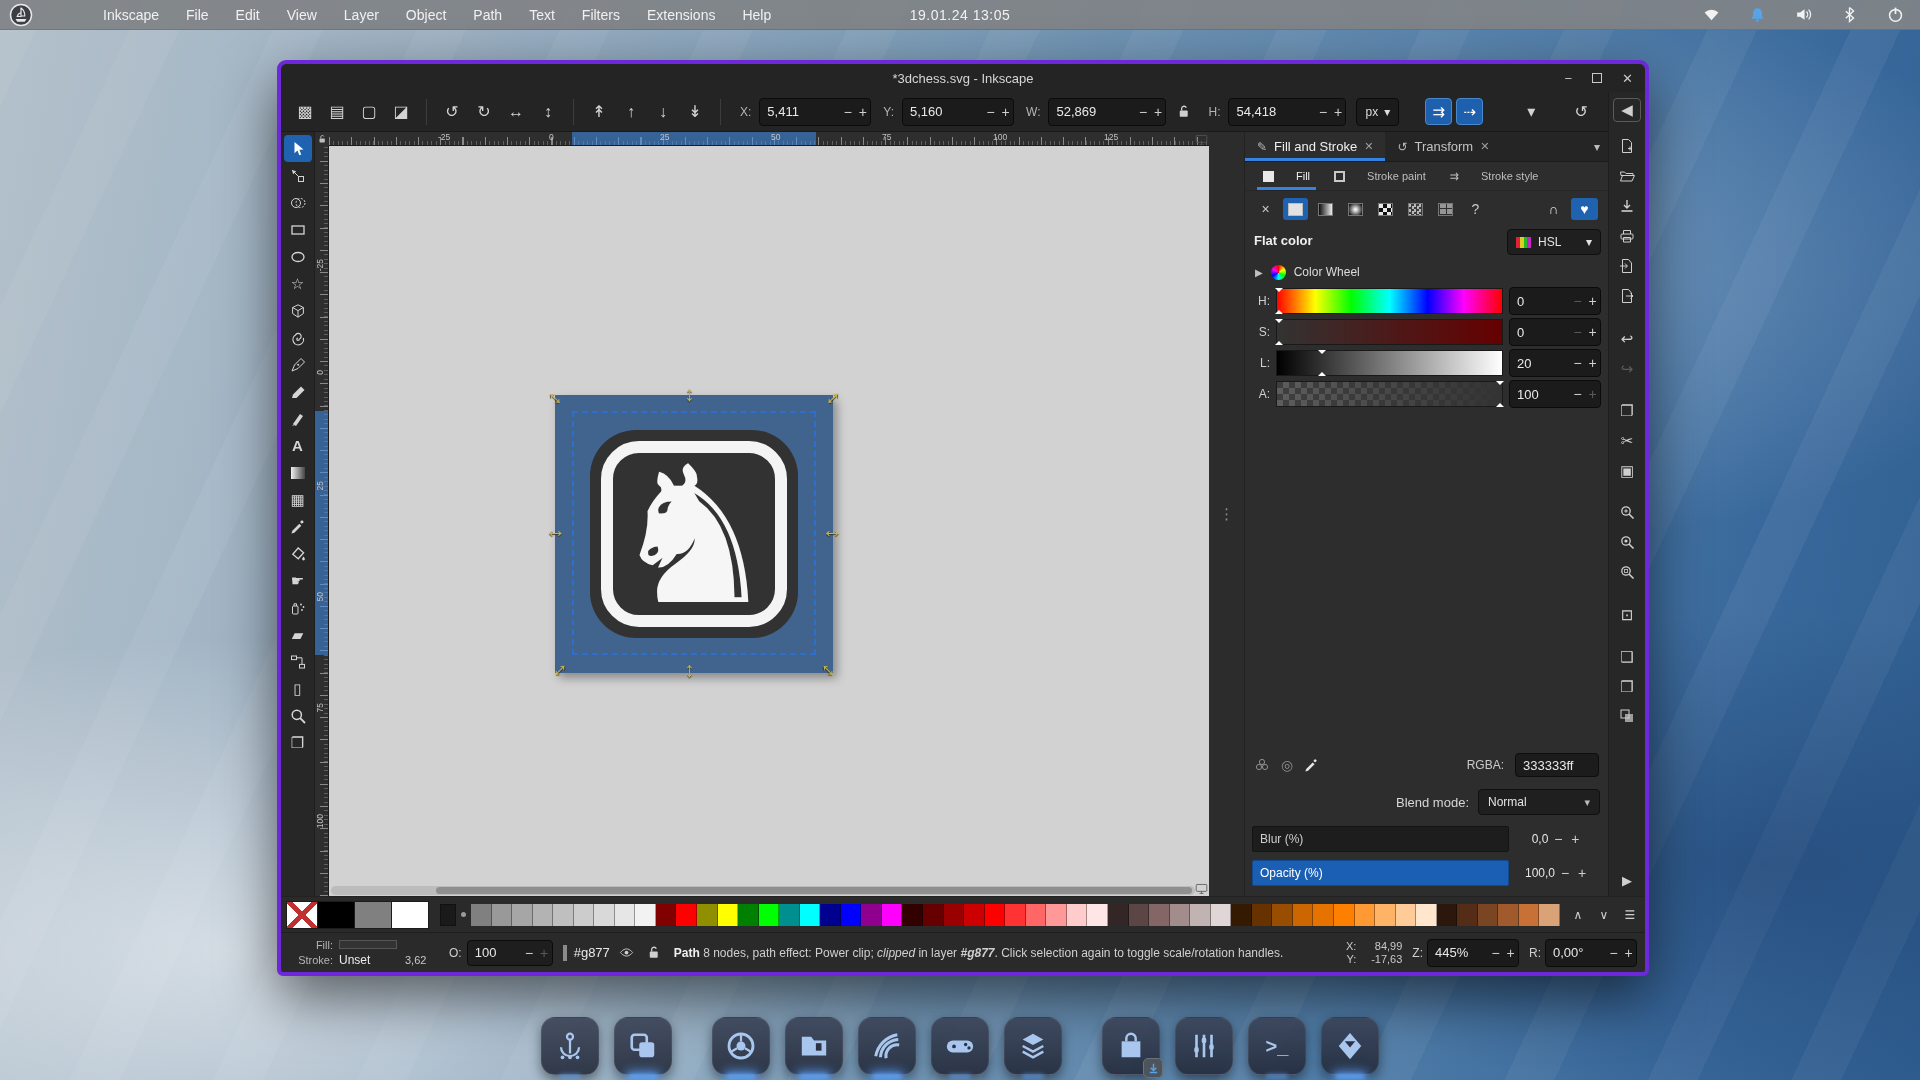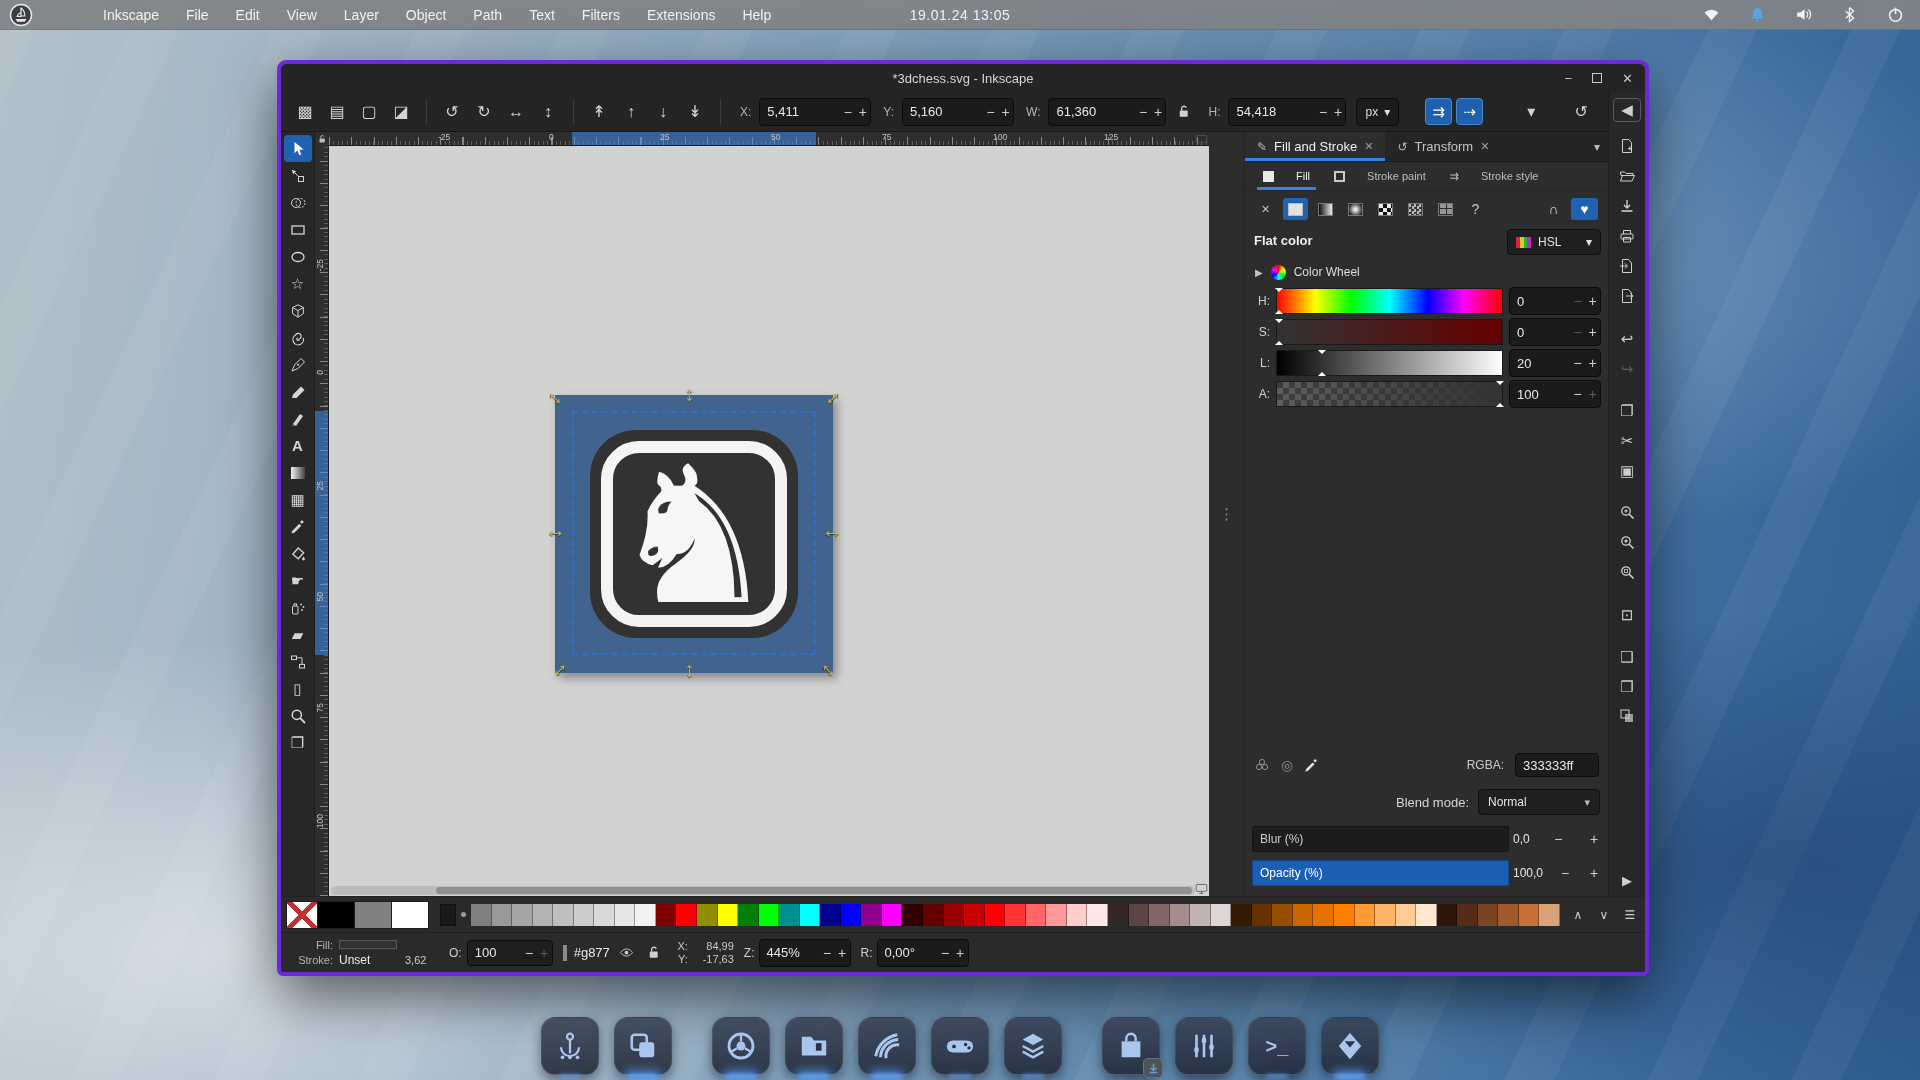--- a/index.html
+++ b/index.html
@@ -150,21 +150,21 @@
     font-size:13px;display:flex;align-items:center;padding:0 7px}
   .blendrow{position:absolute;left:0;top:656px;width:100%;height:28px;display:flex;align-items:center;justify-content:flex-end;gap:9px;padding:0 8px}
   .blendlabel{font-size:13px;color:#d6d6d6}
   .blenddd{width:122px;height:26px;background:#1f1f1f;border:1px solid #101010;border-radius:4px;display:flex;
     align-items:center;padding:0 9px;font-size:12px;color:#e3e3e3}
   .blenddd .cv{margin-left:auto;color:#bbb;font-size:11px}
   .barrow{position:absolute;left:0;width:100%;height:26px;display:flex;align-items:center;gap:4px;padding:0 7px}
   .bartrack{flex:1;height:26px;background:#1d1d1d;border:1px solid #141414;border-radius:2px;display:flex;
     align-items:center;padding:0 7px;font-size:12px;color:#cdcdcd}
   .bartrack.blue{background:#1a5fb4;color:#fff;border-color:#124a8f}
-  .barval{display:flex;align-items:center;gap:3px;width:88px;font-size:12px;color:#e5e5e5;justify-content:space-between}
+  .barval{display:flex;align-items:center;gap:3px;width:88px;font-size:12px;color:#e5e5e5;justify-content:center}
   .barval .m,.barval .p{width:14px;text-align:center;font-size:14px;color:#d0d0d0}
   
   .cmdbar{position:absolute;left:1327px;right:0;top:-40px;bottom:0;background:#272727;border-left:1px solid #1d1d1d;
     display:flex;flex-direction:column;align-items:center;padding-top:6px;gap:2px}
   .cbtn{width:30px;height:28px;display:flex;align-items:center;justify-content:center;color:#cfcfcf;font-size:15px;border-radius:4px;flex:0 0 auto}
   .cbtn svg{width:16px;height:16px}
   .cbtn.dis{color:#5c5c5c}
   .collapse{width:28px;height:24px;border:1px solid #5a5a5a;border-radius:4px;margin-bottom:8px}
   .expandbtn{position:absolute;bottom:8px;left:50%;transform:translateX(-50%);color:#cfcfcf;font-size:13px}
   
@@ -333,21 +333,21 @@
       <span class="p">+</span>
     </span>
     <span class="flab">Y:</span>
     <span class="spin" style="width:112px">
       <span class="v">5,160</span>
       <span class="m">−</span>
       <span class="p">+</span>
     </span>
     <span class="flab">W:</span>
     <span class="spin" style="width:118px">
-      <span class="v">61,360</span>
+      <span class="v">52,869</span>
       <span class="m">−</span>
       <span class="p">+</span>
     </span>
     <span class="lockbtn">
         <svg viewBox="0 0 16 16">
           <rect x="4" y="7" width="8.5" height="6.5" rx="1" fill="currentColor"></rect>
           <path d="M6 7V4.8A2.6 2.6 0 0 1 11 4" fill="none" stroke="currentColor" stroke-width="1.4"></path>
         </svg>
       </span>
     <span class="flab">H:</span>
@@ -919,20 +919,23 @@
             <circle cx="8" cy="8" r="2" fill="currentColor"></circle>
           </svg>
         </span>
       <span class="sbtn">
           <svg viewBox="0 0 16 16">
             <rect x="4" y="7" width="8.5" height="6.5" rx="1" fill="currentColor"></rect>
             <path d="M6 7V4.8A2.6 2.6 0 0 1 11 4" fill="none" stroke="currentColor" stroke-width="1.4"></path>
           </svg>
         </span>
     </div>
+    <div class="msg">
+      <b>Path</b><span> 8 nodes, path effect: Power clip; </span><i>clipped</i><span> in layer </span><span class="bi">#g877</span><span>. Click selection again to toggle scale/rotation handles.</span>
+    </div>
     <div class="coords">
       <span>X:</span>
         <span>84,99</span>
       <span>Y:</span>
         <span>-17,63</span>
     </div>
     <div class="zr">
       <span>Z:</span>
       <span class="spin">
         <span class="v">445%</span>

